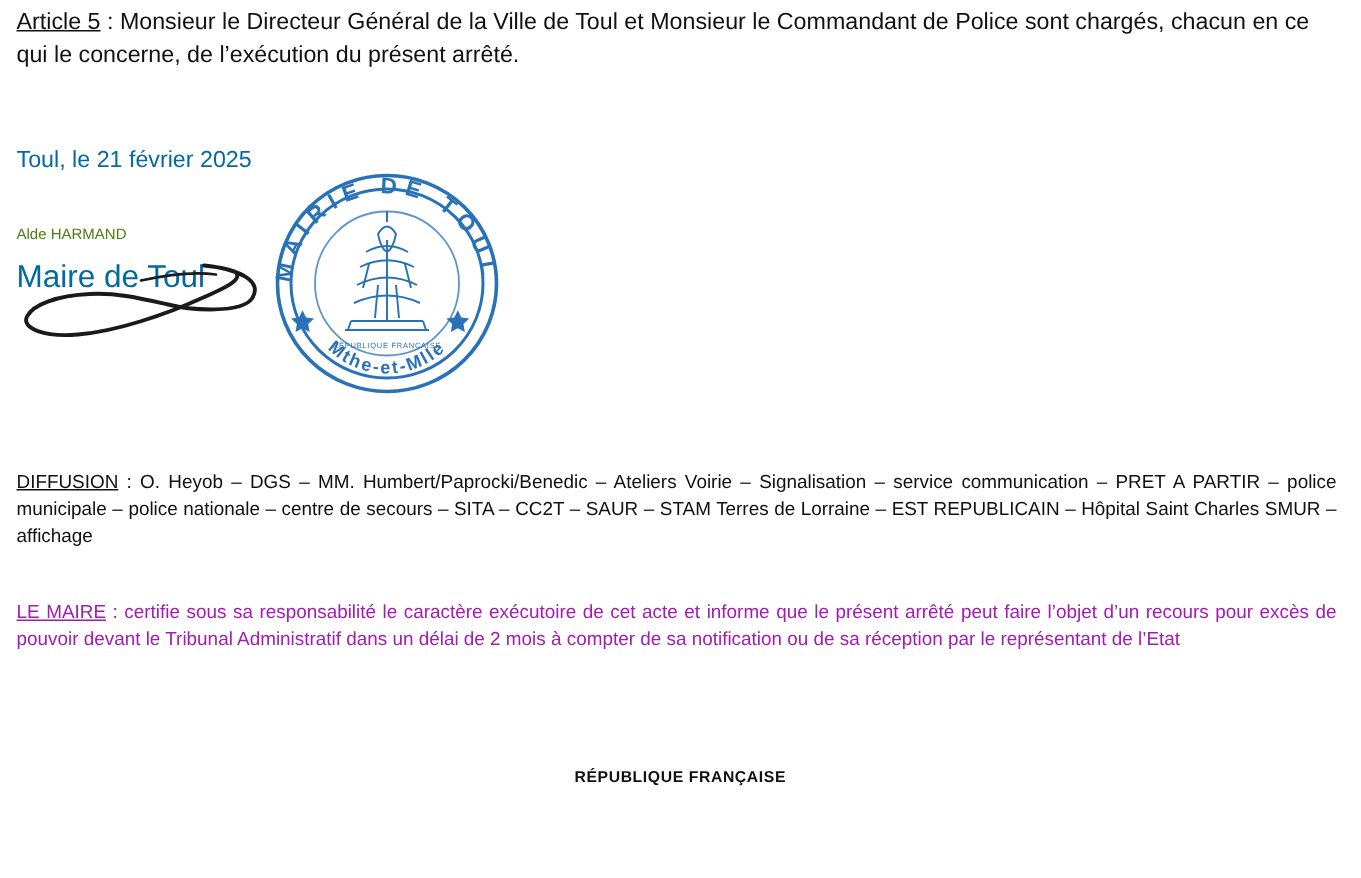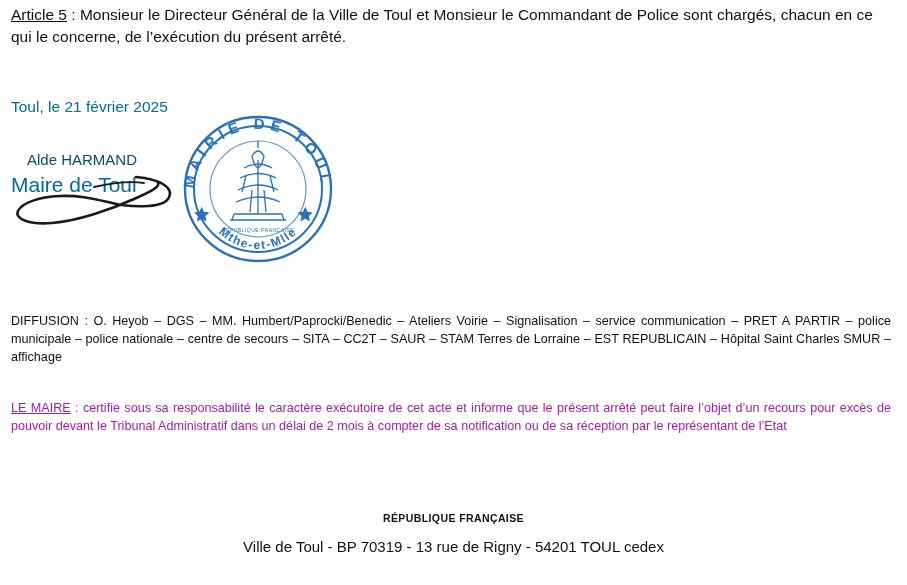--- a/index.html
+++ b/index.html
@@ -42,23 +42,22 @@
     position: absolute;
     left: 11px;
     top: 98px;
     font-size: 15.5px;
     color: #0369a1;
   }
   .signer-name {
     position: absolute;
     left: 11px;
     top: 151px;
-    font-size: 15px;
-    color: #0c4a6e;
-    margin-left: 16px;
+    font-size: 10px;
+    color: #4d7c0f;
   }
   .signer-title {
     position: absolute;
     left: 11px;
     top: 173px;
     font-size: 21px;
     color: #0369a1;
   }
 
   
@@ -84,20 +83,21 @@
     position: absolute;
     left: 11px;
     top: 313px;
     width: 880px;
     font-size: 12.6px;
     line-height: 1.42;
     color: #111;
     text-align: justify;
   }
   .diffusion .lead {
+    text-decoration: underline;
   }
 
   
   .maire-mention {
     position: absolute;
     left: 11px;
     top: 399px;
     width: 880px;
     font-size: 12.6px;
     line-height: 1.45;
@@ -203,15 +203,14 @@
 
   <div class="diffusion">
     <span class="lead">DIFFUSION</span><span> : O. Heyob – DGS – MM. Humbert/Paprocki/Benedic – Ateliers Voirie – Signalisation – service communication – PRET A PARTIR – police municipale – police nationale – centre de secours – SITA – CC2T – SAUR – STAM Terres de Lorraine – EST REPUBLICAIN – Hôpital Saint Charles SMUR – affichage</span>
   </div>
 
   <div class="maire-mention">
     <span class="lead">LE MAIRE</span><span> : certifie sous sa responsabilité le caractère exécutoire de cet acte et informe que le présent arrêté peut faire l’objet d’un recours pour excès de pouvoir devant le Tribunal Administratif dans un délai de 2 mois à compter de sa notification ou de sa réception par le représentant de l’Etat</span>
   </div>
 
   <div class="footer-rf">RÉPUBLIQUE FRANÇAISE</div>
-  <div class="footer-line1">Ville de Toul - BP 70319 - 13 rue de Rigny - 54201 TOUL cedex</div>
 
 </div>
 
 </body></html>

